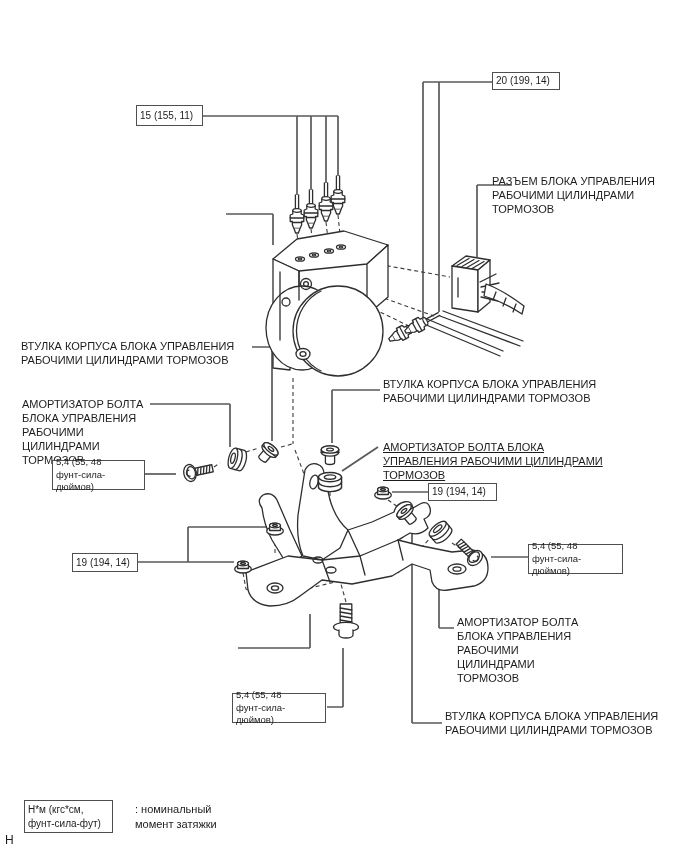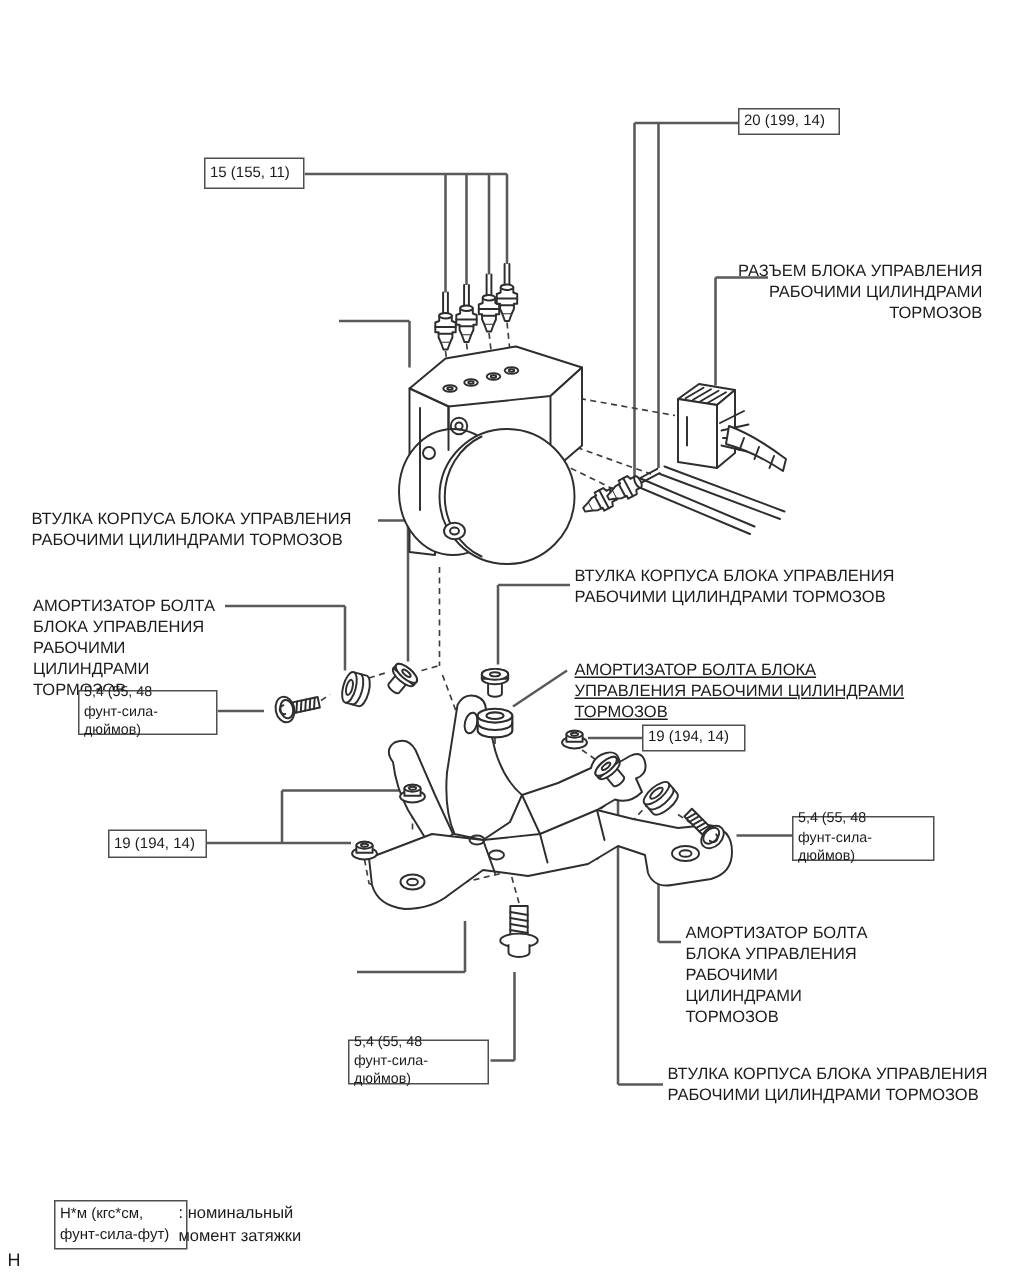--- a/index.html
+++ b/index.html
@@ -211,21 +211,21 @@
       <use href="#damper-sym" transform="translate(437,528) rotate(-40)"></use>
     </g>
     <g>
       <use href="#screw-sym" transform="translate(475,558) rotate(225)"></use>
     </g>
     <g>
       <use href="#bolt-sym" transform="translate(346,604)"></use>
     </g>
   </svg>
 
-  <div class="label" style="left:492px;top:174px;text-align:right;">РАЗЪЕМ БЛОКА УПРАВЛЕНИЯ
+  <div class="label" style="left:492px;top:174px;">РАЗЪЕМ БЛОКА УПРАВЛЕНИЯ
 РАБОЧИМИ ЦИЛИНДРАМИ
 ТОРМОЗОВ</div>
   <div class="label" style="left:21px;top:339px;">ВТУЛКА КОРПУСА БЛОКА УПРАВЛЕНИЯ
 РАБОЧИМИ ЦИЛИНДРАМИ ТОРМОЗОВ</div>
   <div class="label" style="left:22px;top:397px;">АМОРТИЗАТОР БОЛТА
 БЛОКА УПРАВЛЕНИЯ
 РАБОЧИМИ
 ЦИЛИНДРАМИ
 ТОРМОЗОВ</div>
   <div class="label" style="left:383px;top:377px;">ВТУЛКА КОРПУСА БЛОКА УПРАВЛЕНИЯ
@@ -245,19 +245,19 @@
   <div class="tbox" style="left:492px;top:72px;width:68px;height:18px;">20 (199, 14)</div>
   <div class="tbox two-line" style="left:52px;top:460px;width:93px;height:30px;">5,4 (55, 48
 фунт-сила-дюймов)</div>
   <div class="tbox" style="left:428px;top:483px;width:69px;height:18px;">19 (194, 14)</div>
   <div class="tbox" style="left:72px;top:553px;width:66px;height:19px;">19 (194, 14)</div>
   <div class="tbox two-line" style="left:528px;top:544px;width:95px;height:30px;">5,4 (55, 48
 фунт-сила-дюймов)</div>
   <div class="tbox two-line" style="left:232px;top:693px;width:94px;height:30px;">5,4 (55, 48
 фунт-сила-дюймов)</div>
 
-  <div class="tbox" style="left:24px;top:800px;width:89px;height:33px;line-height:13.5px;margin-left:12px;">Н*м (кгс*см,
+  <div class="tbox" style="left:24px;top:800px;width:89px;height:33px;line-height:13.5px;">Н*м (кгс*см,
 фунт-сила-фут)</div>
-  <div class="legend-desc" style="left:119px;top:802px;">: номинальный
+  <div class="legend-desc" style="left:135px;top:802px;">: номинальный
 момент затяжки</div>
   <div class="page-letter" style="left:5px;top:833px;">Н</div>
 
 </div>
 
 </body></html>

